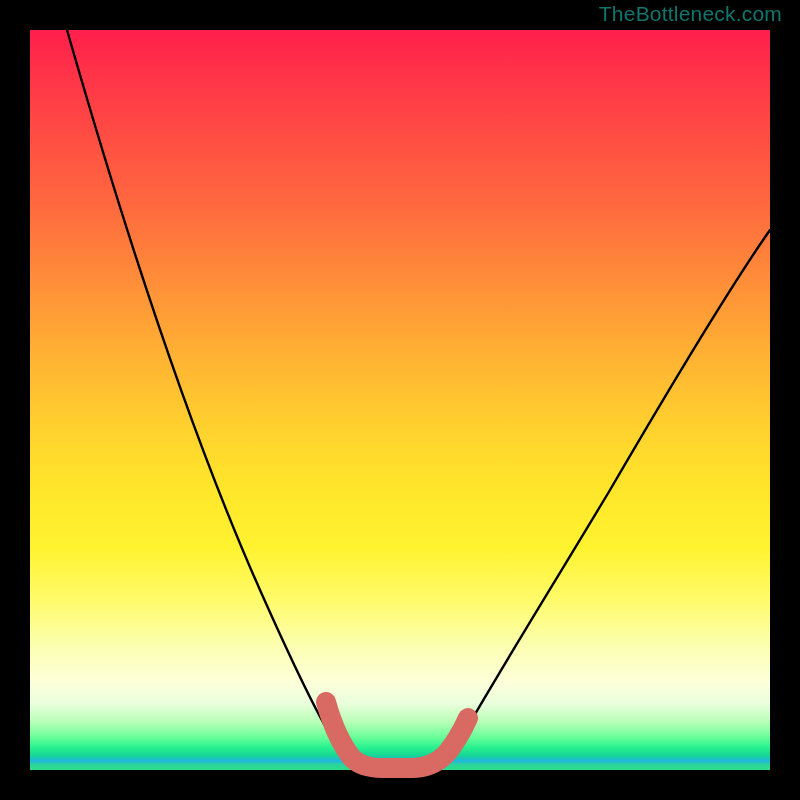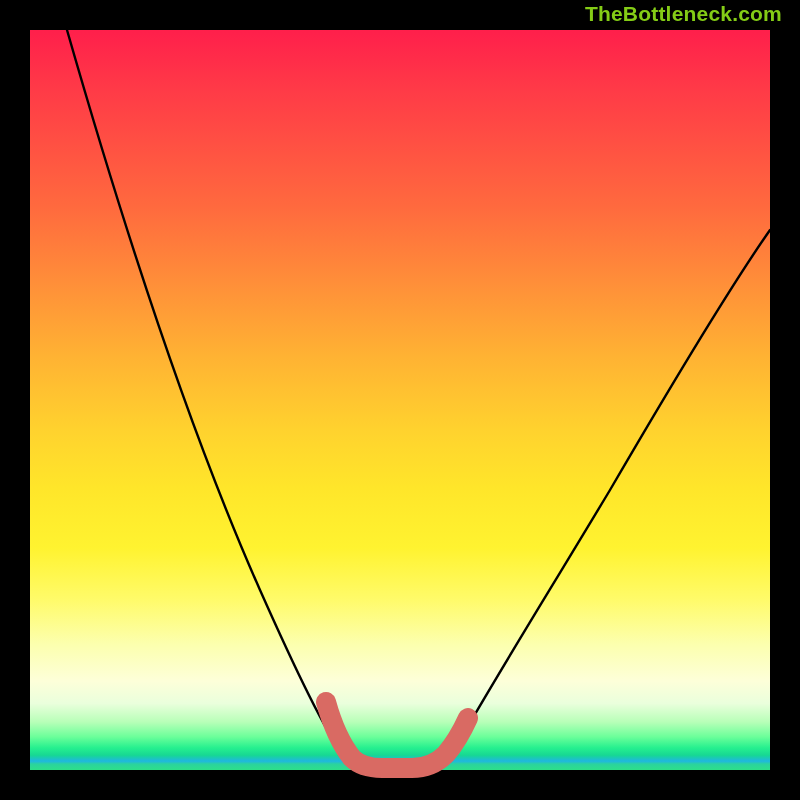--- a/index.html
+++ b/index.html
@@ -14,23 +14,23 @@
   .frame {
     position: absolute;
     left: 0; top: 0;
     width: 800px; height: 800px;
     background: #000;
   }
   .watermark {
     position: absolute;
     top: 2px;
     right: 18px;
-    color: #84cc16;
+    color: #0f766e;
     font-size: 21px;
-    font-weight: 700;
+    font-weight: 400;
     letter-spacing: 0.2px;
     font-family: Arial, Helvetica, sans-serif;
   }
   .plot {
     position: absolute;
     left: 30px;
     top: 30px;
     width: 740px;
     height: 740px;
     

